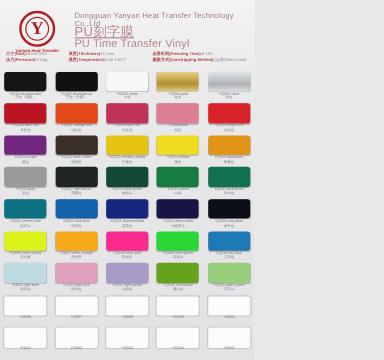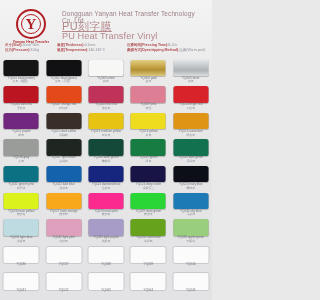--- a/index.html
+++ b/index.html
@@ -57,21 +57,21 @@
 
     <div class="logo">
       <div class="seal">
         <div class="seal-y">Y</div>
       </div>
       <div class="logo-text">Yanyan Heat Transfer</div>
     </div>
 
     <div class="company">Dongguan Yanyan Heat Transfer Technology Co.,Ltd</div>
     <div class="title-cn">PU刻字膜</div>
-    <div class="title-en">PU Heat Transfer Vinyl</div>
+    <div class="title-en">PU Time Transfer Vinyl</div>
 
     <div class="specs">
         <div class="spec-row">
           <div class="spec-col c1"><span class="k">尺寸(Size):</span><span>50cm*50m</span></div>
           <div class="spec-col c2"><span class="k">厚度(Thickness):</span><span>0.1mm</span></div>
           <div class="spec-col c3"><span class="k">压烫时间(Pressing Time):</span><span>8-10s</span></div>
         </div>
         <div class="spec-row">
           <div class="spec-col c1"><span class="k">压力(Pressure):</span><span>3-5kg</span></div>
           <div class="spec-col c2"><span class="k">温度(Temperature):</span><span>140-145°C</span></div>

